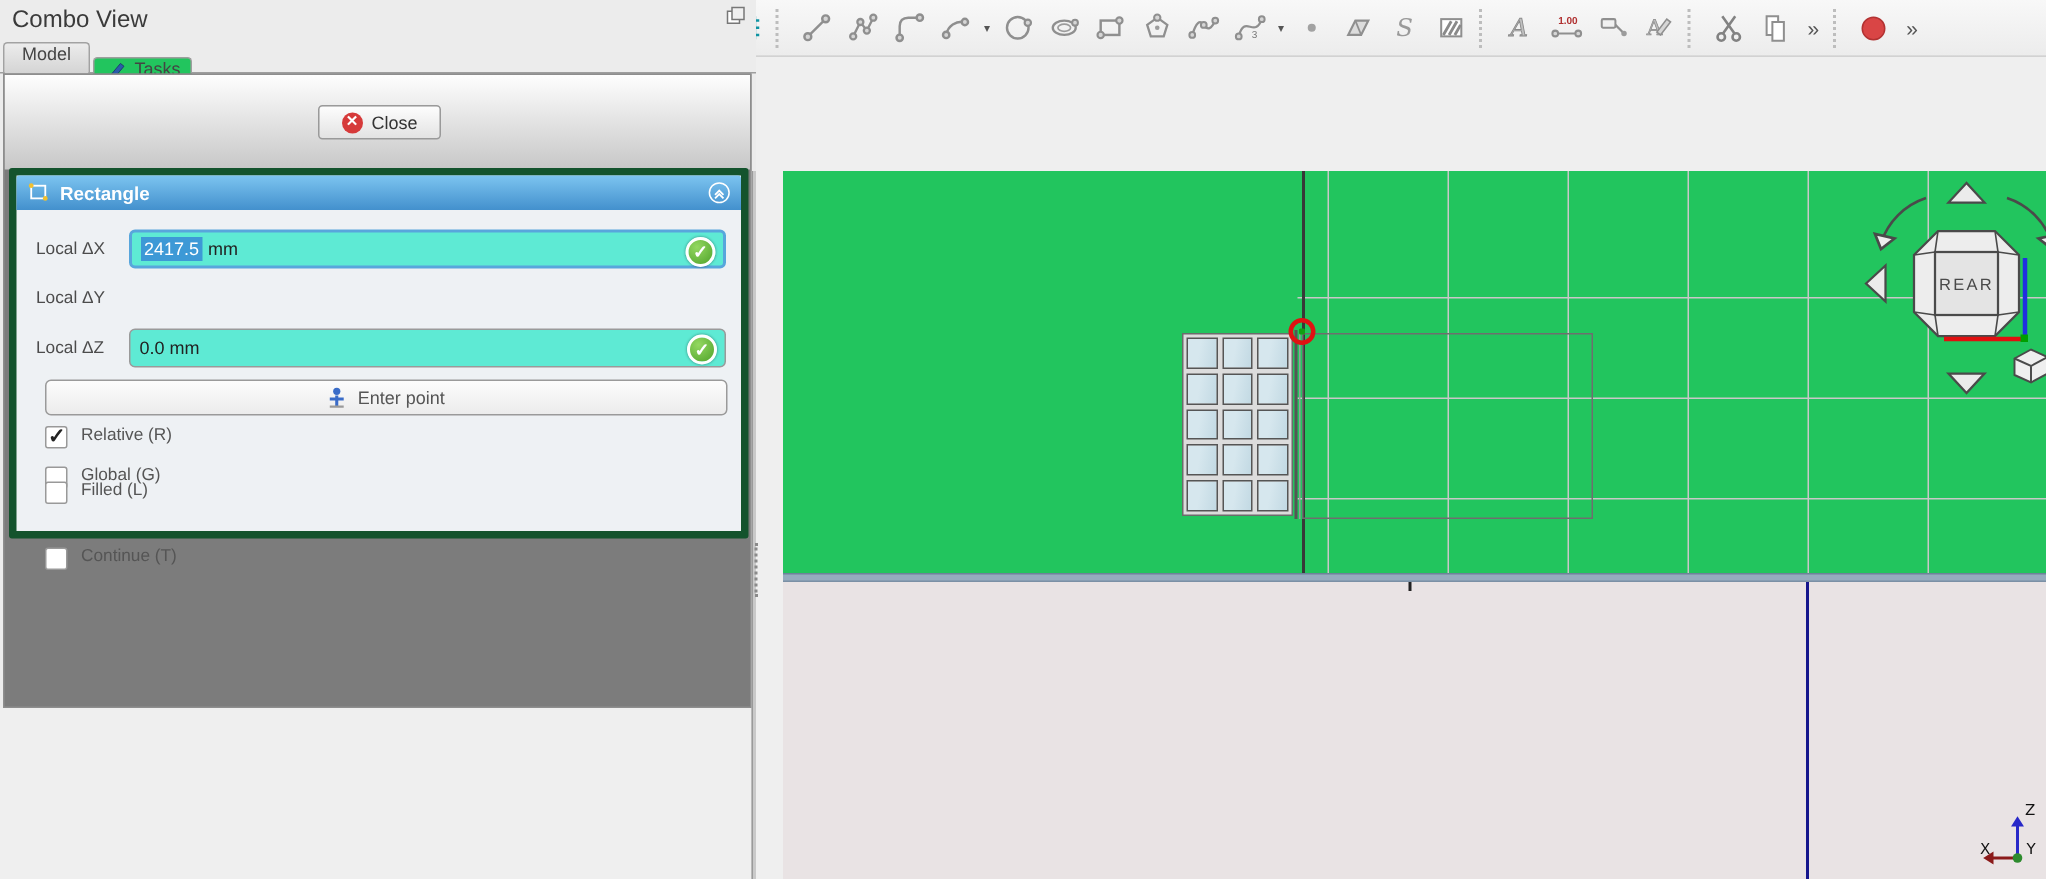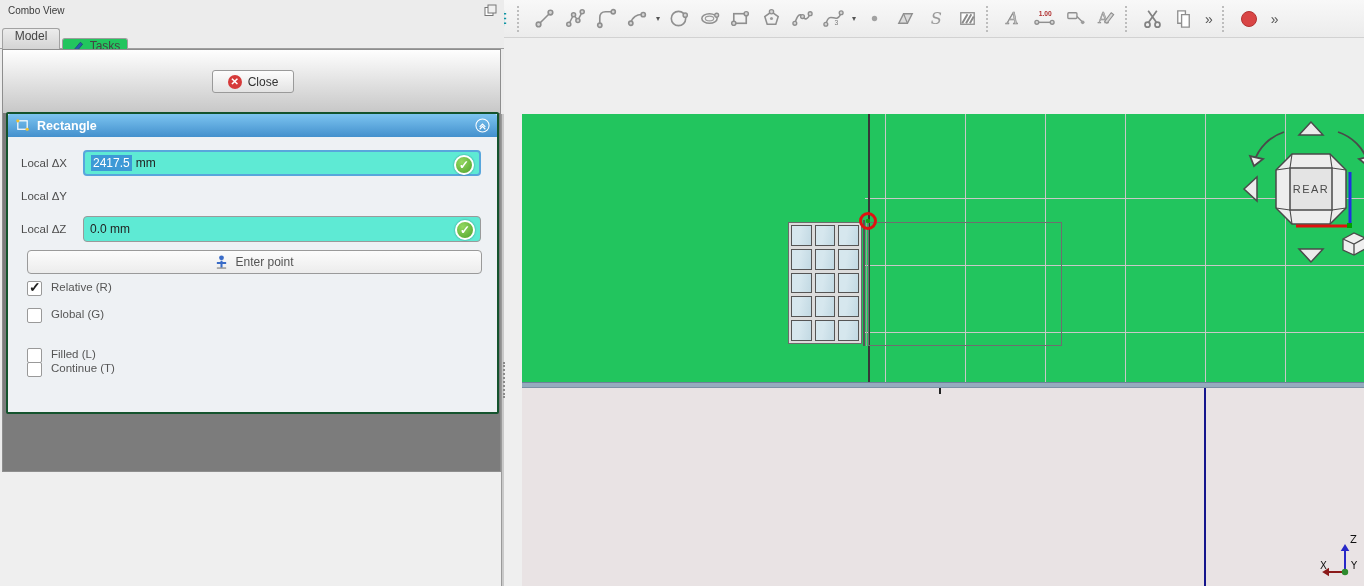--- a/index.html
+++ b/index.html
@@ -11,31 +11,31 @@
 .ti.on{background:#e0ecf0;border:1px solid #a3bcc6}
 .ic{width:23px;height:23px;display:block}
 .tbtn{display:flex;align-items:center;gap:6px;height:27px;padding:0 9px;margin:0 2px;border:1px solid #a8a8a8;border-radius:3px;background:linear-gradient(#fbfbfb,#ececec);font-family:"Liberation Sans",sans-serif;font-size:12px;color:#333}
 .tlabel{color:#444;margin:0 8px 0 2px}
 .crt{font-size:8px;color:#555;width:10px;text-align:center;flex:0 0 auto}
 .sep{width:1px;height:25px;background:#d4d4d4;margin:0 4px;flex:0 0 auto}
 .grip{width:6px;height:26px;border-left:2px dotted #bdbdbd;margin:0 6px 0 3px;flex:0 0 auto}
 .ovf{font-size:14px;color:#555;margin:0 6px}
 
 .panel{position:absolute;left:0;top:114;width:504px;height:472px;background:#ececec}
-.cv-title{position:absolute;left:8px;top:5px;font-size:10px;color:#3a3a3a}
+.cv-title{position:absolute;left:8px;top:5px;font-size:16px;color:#3a3a3a}
 .float-btn{position:absolute;right:7px;top:4px;width:13px;height:13px}
 .tabbar{position:absolute;left:0;top:24px;width:100%;height:25px;border-bottom:1px solid #9e9e9e}
 .tab{position:absolute;display:flex;justify-content:center;gap:5px;font-size:12px;color:#444}
 .tab.inactive{left:2px;top:4px;width:58px;height:21px;background:linear-gradient(#ececec,#d4d4d4);border:1px solid #a2a2a2;border-bottom:none;border-radius:3px 3px 0 0}
 .tab.active{left:62px;top:14px;width:66px;height:25px;background:#22c55e;border:1px solid #9e9e9e;border-bottom:1px solid #f4f4f4;border-radius:3px 3px 0 0}
 .tframe{position:absolute;left:2px;top:49px;width:499px;height:423px;border:1px solid #8e8e8e;background:#7c7c7c;overflow:hidden}
 .tgrad{position:absolute;left:0;top:0;width:100%;height:63px;background:linear-gradient(#fefefe,#c7c7c7)}
 .closebtn{position:absolute;left:209px;top:20px;width:82px;height:23px;border:1px solid #9a9a9a;border-radius:3px;background:linear-gradient(#fdfdfd,#e3e3e3);display:flex;align-items:center;justify-content:center;gap:6px;font-size:12px;color:#333}
 .closeic{width:14px;height:14px;border-radius:50%;background:#d63a3a;color:#fff;font-size:10px;font-weight:bold;display:flex;align-items:center;justify-content:center;line-height:1}
-.section{position:absolute;left:3px;top:62px;width:493px;height:302px;background:#eef1f4;border:2px solid #14532d;border-radius:2px}
+.section{position:absolute;left:3px;top:62px;width:493px;height:247px;background:#eef1f4;border:5px solid #14532d;border-radius:2px}
 .sechdr{position:absolute;left:0;top:0;width:100%;height:23px;background:linear-gradient(180deg,#7cc4f0,#4390cd);border-radius:2px 2px 0 0;display:flex;align-items:center;color:#fff;font-weight:bold;font-size:12.5px;padding:0 7px;gap:7px}
 .frow{position:absolute;left:0;width:100%;height:28px}
 .flabel{position:absolute;left:13px;top:7px;color:#4c4c4c;font-size:11.5px;white-space:nowrap}
 .finput{position:absolute;left:75px;width:398px;height:26px;background:#5eead4;border:1px solid #9a9a9a;border-radius:4px;display:flex;align-items:center;padding-left:6px;font-size:12px;color:#222}
 .finput.focus{border:2px solid #58a6dc}
 .selval{background:#3d99d6;color:#fff;padding:1px 2px}
 .unit{margin-left:4px}
 .chk{position:absolute;right:5px;top:3px;width:20px;height:20px;border-radius:50%;background:radial-gradient(circle at 35% 30%,#94d861,#4ea22a);border:2px solid #fff;box-shadow:0 0 2px rgba(0,0,0,.45);color:#fff;display:flex;align-items:center;justify-content:center}
 .chk::after{content:"✓";font-size:12px;font-weight:bold}
 .epbtn{position:absolute;left:19px;top:136px;width:455px;height:24px;border:1px solid #9a9a9a;border-radius:4px;background:linear-gradient(#fcfcfc,#ececec);display:flex;align-items:center;justify-content:center;gap:7px;font-size:12px;color:#555}
@@ -774,21 +774,21 @@
         <span>Enter point</span>
       </button>
       <div class="cbrow" style="top:167px">
         <span class="cbbox on"></span>
         <span class="cblabel">Relative (R)</span>
       </div>
       <div class="cbrow" style="top:194px">
         <span class="cbbox"></span>
         <span class="cblabel">Global (G)</span>
       </div>
-      <div class="cbrow" style="top:234px">
+      <div class="cbrow" style="top:204px">
         <span class="cbbox"></span>
         <span class="cblabel">Filled (L)</span>
       </div>
       <div class="cbrow" style="top:248px">
         <span class="cbbox"></span>
         <span class="cblabel">Continue (T)</span>
       </div>
     </div>
   </div>
 </div>

